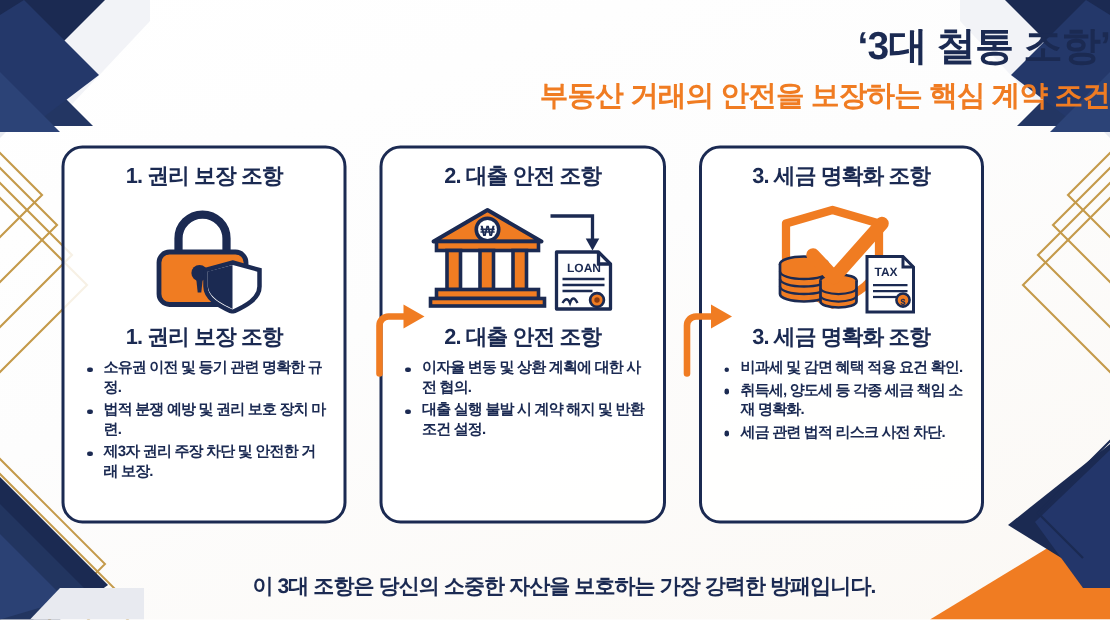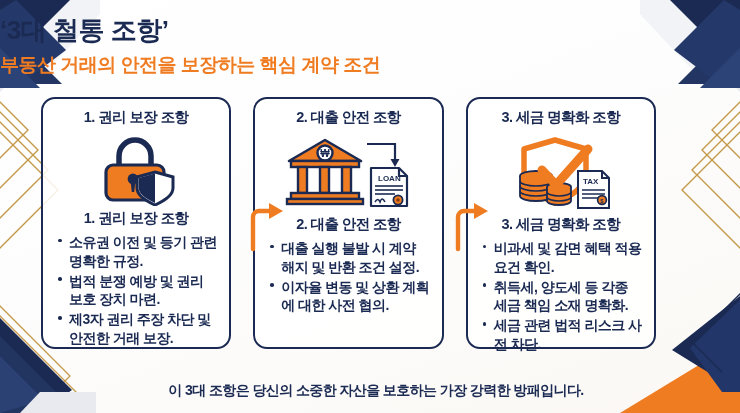--- a/index.html
+++ b/index.html
@@ -16,21 +16,21 @@
     height: 413px;
     background: linear-gradient(160deg, #ffffff 0%, #fdfdfd 45%, #fbf8f4 100%);
     overflow: hidden;
   }
   #deco-layer { position:absolute; inset:0; z-index:0; }
 
   
   .header {
     position: absolute;
     top: 14px; left: 0; width: 740px;
-    text-align: left;
+    text-align: right;
     z-index: 5;
   }
   .title-main {
     font-size: 26px;
     font-weight: 800;
     color: #1b2a52;
     letter-spacing: -0.5px;
     line-height: 1.25;
   }
   .title-sub {
@@ -88,21 +88,21 @@
     margin-bottom: 5px;
   }
   .bullets {
     list-style: none;
     width: 100%;
     padding-left: 4px;
   }
   .bullets li {
     position: relative;
     padding-left: 12px;
-    font-size: 14px;
+    font-size: 10px;
     font-weight: 700;
     color: #1b2a52;
     line-height: 1.33;
     letter-spacing: -0.55px;
     margin-bottom: 1.5px;
   }
   .bullets li::before {
     content: "";
     position: absolute;
     left: 1px; top: 5.5px;
@@ -238,22 +238,22 @@
             <line x1="90" y1="56" x2="118" y2="56"></line>
             <line x1="90" y1="60" x2="110" y2="60"></line>
           </g>
           <path d="M90 68 q3 -5 5 0 q2 -6 5 0" fill="none" stroke="#1b2a52" stroke-width="1.6"></path>
           <circle cx="113" cy="66" r="4.6" fill="#f07c22" stroke="#1b2a52" stroke-width="1.8"></circle>
           <circle cx="113" cy="66" r="1.8" fill="#8a3b10"></circle>
         </svg>
       </div>
       <div class="card-mid-title">2. 대출 안전 조항</div>
       <ul class="bullets">
+        <li>이자율 변동 및 상환 계획에 대한 사전 협의.</li>
         <li>대출 실행 불발 시 계약 해지 및 반환 조건 설정.</li>
-        <li>이자율 변동 및 상환 계획에 대한 사전 협의.</li>
       </ul>
     </div>
 
     <div class="card">
       <div class="card-top-title">3. 세금 명확화 조항</div>
       <div class="card-icon">
         <svg width="110" height="80" viewBox="0 0 110 80">
           <path d="M49 8 L80 17 V40 c0 16 -15 24 -31 31 C33 64 18 56 18 40 V17 Z" fill="none" stroke="#f07c22" stroke-width="5.5" stroke-linejoin="round"></path>
 
           <g stroke="#1b2a52" stroke-width="1.8" fill="#f07c22">

